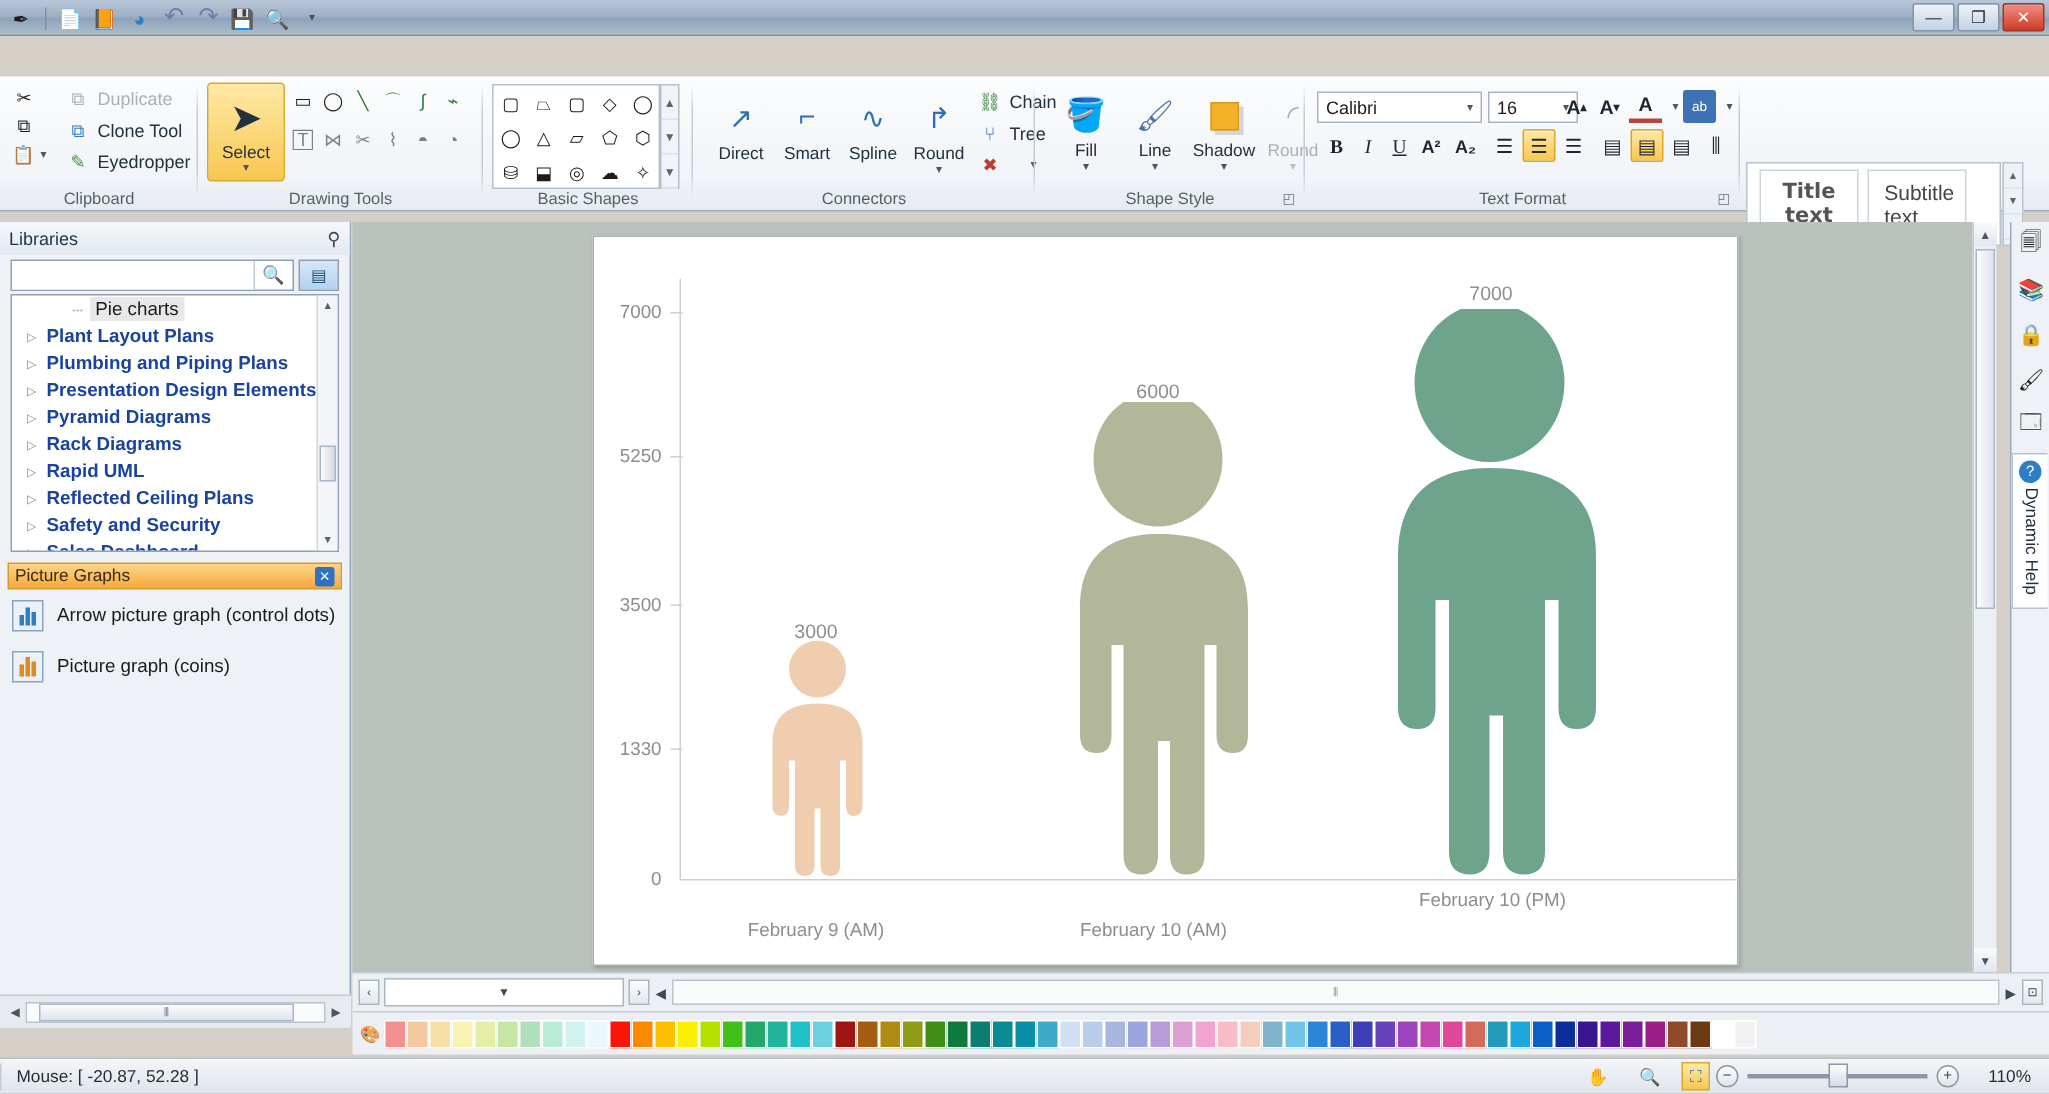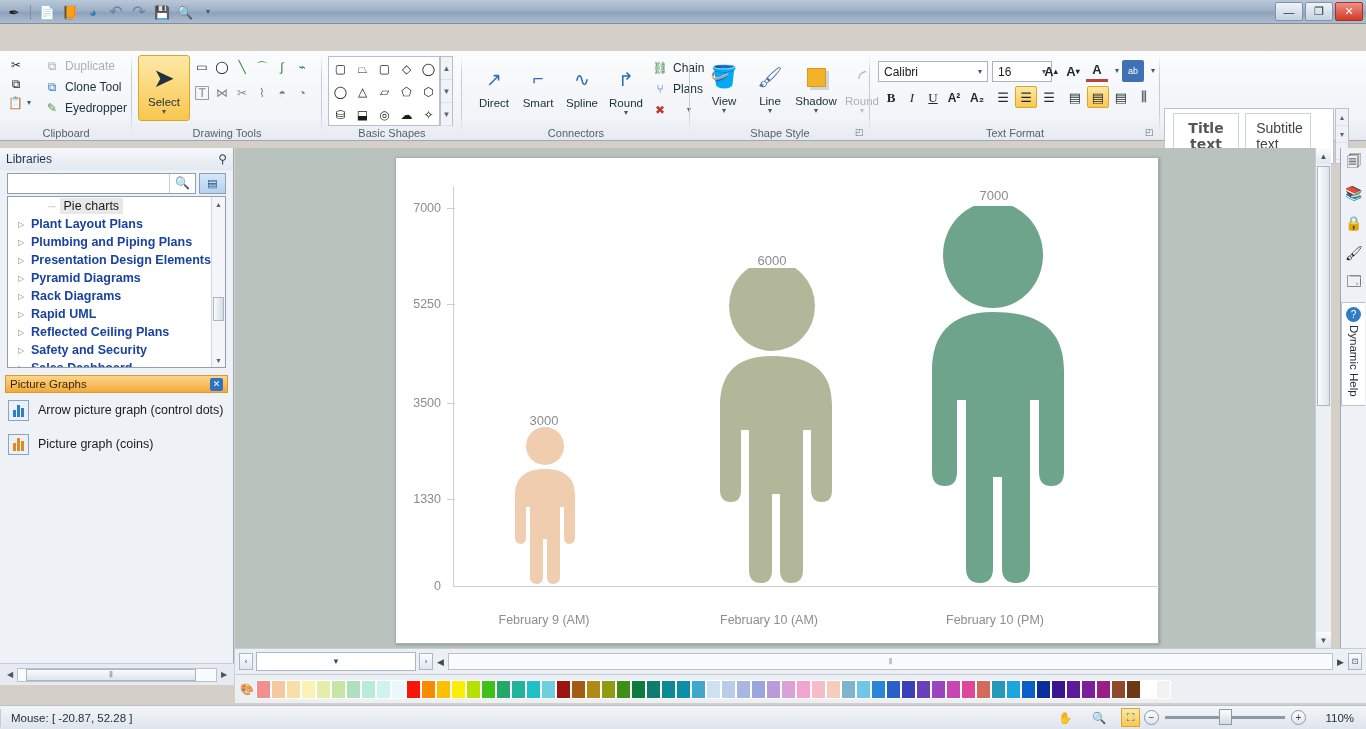--- a/index.html
+++ b/index.html
@@ -360,35 +360,35 @@
         <span>Round</span>
         <span class="caret">▾</span>
       </div>
       <div style="position:absolute;left:186px;top:6px">
         <div class="smallbtn">
           <span class="ic" style="color:#2e7d32">⛓</span>
           <span>Chain</span>
         </div>
         <div class="smallbtn">
           <span class="ic" style="color:#2f6fb4">⑂</span>
-          <span>Plans</span>
+          <span>Tree</span>
         </div>
         <div class="smallbtn">
           <span class="ic" style="color:#c0392b">✖</span>
           <span class="caret" style="margin-left:14px">▾</span>
         </div>
       </div>
       <div class="glabel">Connectors</div>
       <div class="gdiv"></div>
     </div>
 
     <div class="rgroup" style="left:690px;width:180px">
       <div class="bigbtn" style="left:8px;top:4px">
         <span class="bi" style="font-size:22px;color:#2f6fb4">🪣</span>
-        <span>View</span>
+        <span>Fill</span>
         <span class="caret">▾</span>
       </div>
       <div class="bigbtn" style="left:54px;top:4px">
         <span class="bi" style="font-size:20px;color:#4a6fa5">🖌</span>
         <span>Line</span>
         <span class="caret">▾</span>
       </div>
       <div class="bigbtn" style="left:100px;top:4px">
         <span class="bi">
             <span style="display:inline-block;width:19px;height:19px;background:#f3b229;border:1px solid #d89a1e;box-shadow:3px 3px 0 #cfd6de"></span>
@@ -624,21 +624,21 @@
         <svg style="position:absolute;left:517px;top:48px;width:160px;height:380px" viewBox="0 0 160 380" preserveAspectRatio="none">
           <g fill="#6FA48C">
             <ellipse cx="80" cy="49" rx="50" ry="53"></ellipse>
             <path d="M80 106 C36 106 19 130 19 165 L19 266 Q19 280 32 280 Q44 280 44 266 L44 194 L53 194 L53 362 Q53 377 67 377 Q80 377 80 362 L80 271 L89 271 L89 362 Q89 377 103 377 Q117 377 117 362 L117 194 L126 194 L126 266 Q126 280 138 280 Q151 280 151 266 L151 165 C151 130 134 106 80 106 Z"></path>
           </g>
         </svg>
         <div class="vlab" style="left:598px;top:30px;width:90px;">7000</div>
 
         <div class="xlab" style="left:148px;top:455px;width:200px;">February 9 (AM)</div>
         <div class="xlab" style="left:373px;top:455px;width:200px;">February 10 (AM)</div>
-        <div class="xlab" style="left:599px;top:455px;width:200px;">February 10 (PM)</div>
+        <div class="xlab" style="left:599px;top:435px;width:200px;">February 10 (PM)</div>
       </div>
     </div>
 
     <div class="vsb">
       <div class="ar">▲</div>
       <div class="thumb"></div>
       <div class="ar" style="position:absolute;bottom:0;width:100%">▼</div>
     </div>
   </div>
 

